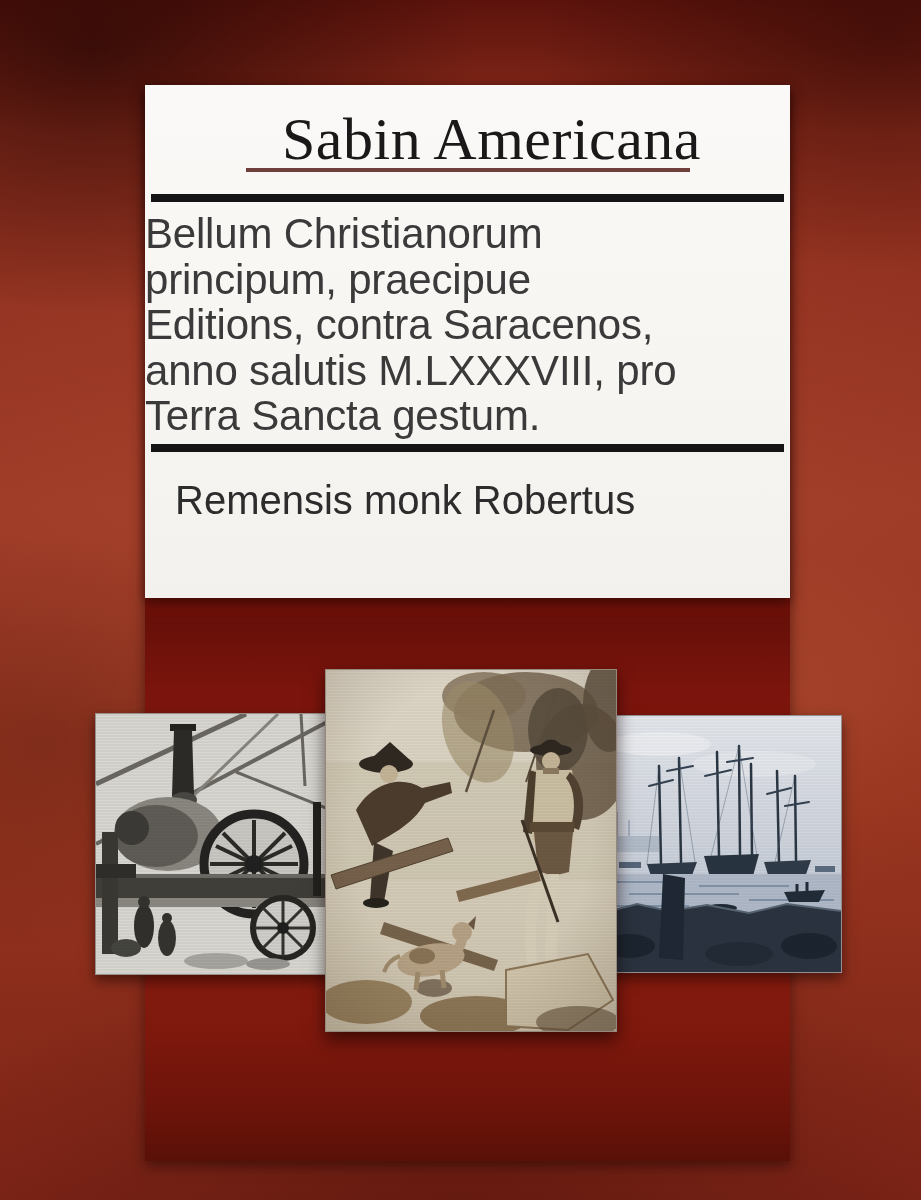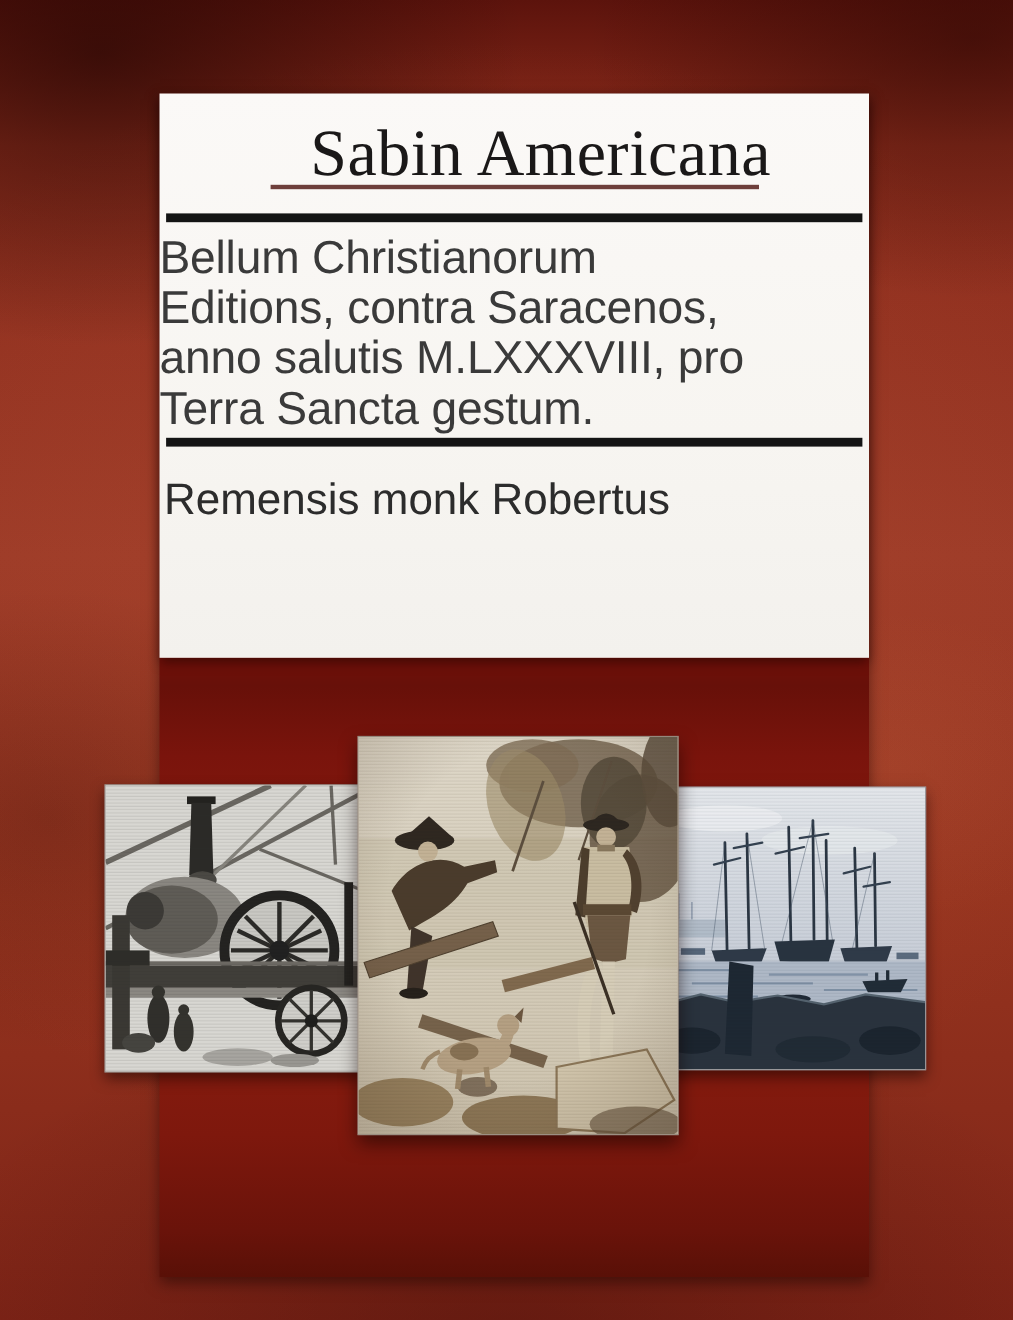--- a/index.html
+++ b/index.html
@@ -46,21 +46,21 @@
   }
   .rule{height:8px;background:#141414;margin-left:6px;margin-right:6px;}
   .rule-top{margin-top:22px;}
   .rule-bottom{margin-top:5px;}
   .book-title{
     margin-top:9px;text-align:left;
     font-size:42px;line-height:45.5px;color:#3a3a3a;letter-spacing:-.2px;
   }
   .book-title div{white-space:nowrap;}
   .book-author{
-    margin-top:27px;text-align:left;padding-left:4px;
+    margin-top:27px;text-align:left;padding-left:30px;
     font-size:40px;line-height:42px;color:#2c2c2c;
   }
 
   
   .engraving{position:absolute;box-shadow:0 6px 12px rgba(22,4,2,.55);border:1px solid rgba(30,10,6,.35);}
   .engraving-left{left:95px;top:713px;width:235px;height:260px;z-index:2;background:#d8d7d2;}
   .engraving-right{left:598px;top:715px;width:242px;height:256px;z-index:2;background:#d4d8de;}
   .engraving-center{left:325px;top:669px;width:290px;height:361px;z-index:3;background:#d6cebd;box-shadow:0 8px 16px rgba(18,3,1,.6);}
 </style>
 </head>
@@ -69,20 +69,21 @@
 <div class="cover">
 
   <div class="inner-rect"></div>
 
   <div class="panel">
     <div class="series-title">Sabin Americana</div>
     <div class="series-underline"></div>
     <div class="rule rule-top"></div>
     <div class="book-title">
       <div>Bellum Christianorum</div>
+      <div>principum, praecipue</div>
       <div>Editions, contra Saracenos,</div>
       <div>anno salutis M.LXXXVIII, pro</div>
       <div>Terra Sancta gestum.</div>
     </div>
     <div class="rule rule-bottom"></div>
     <div class="book-author">Remensis monk Robertus</div>
   </div>
 
   <svg class="engraving engraving-left" viewBox="0 0 235 260" xmlns="http://www.w3.org/2000/svg">
     <defs>

